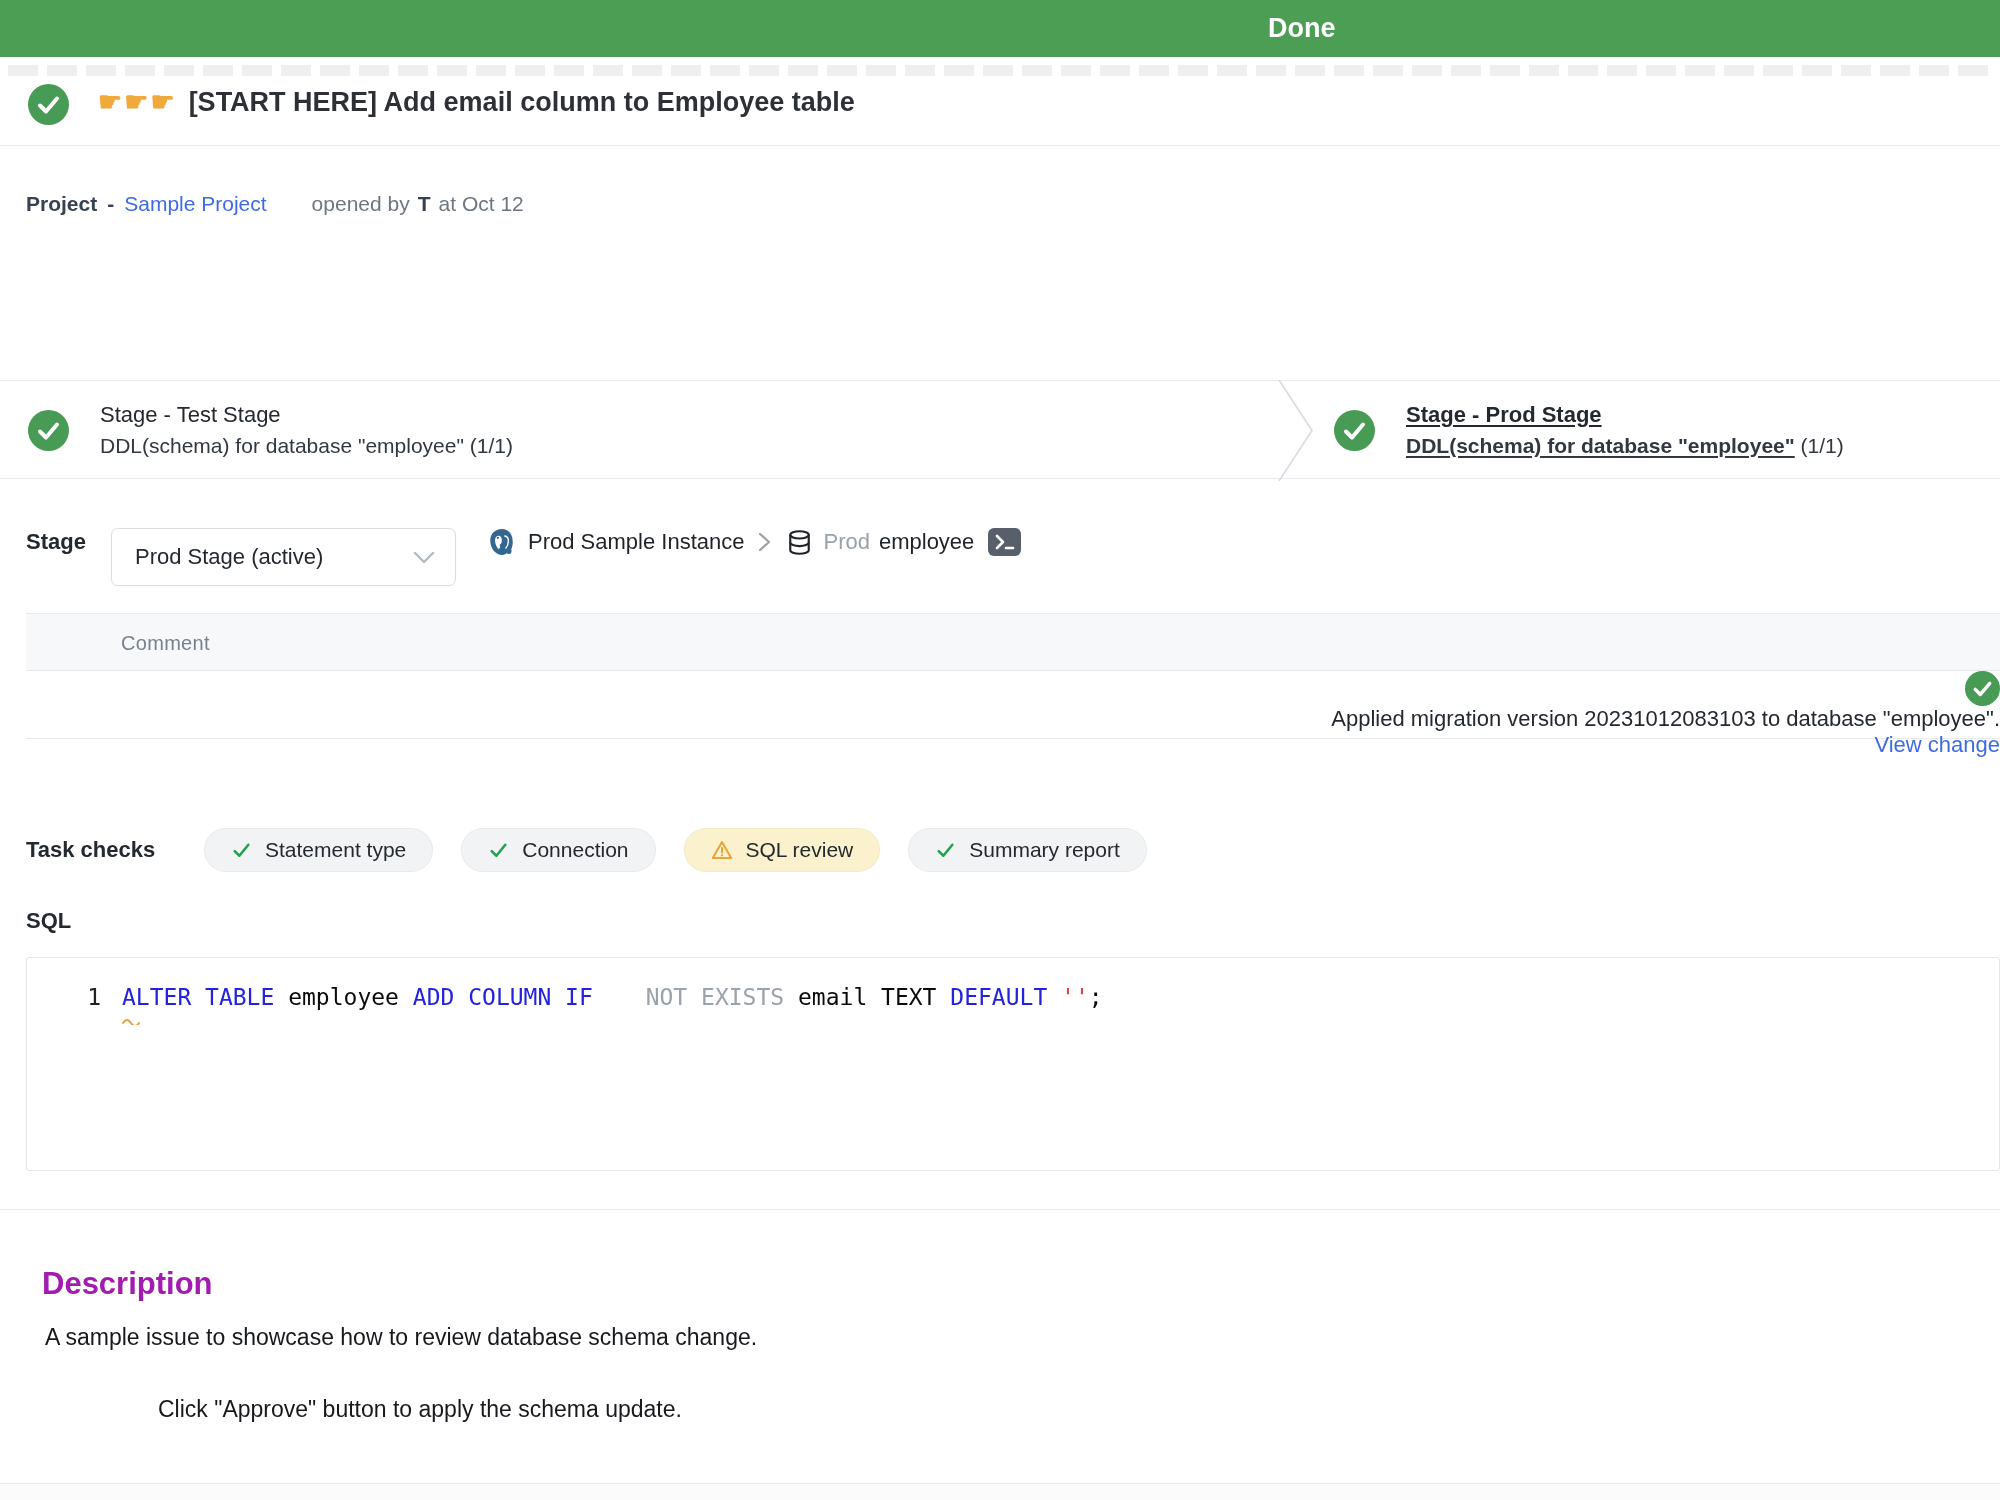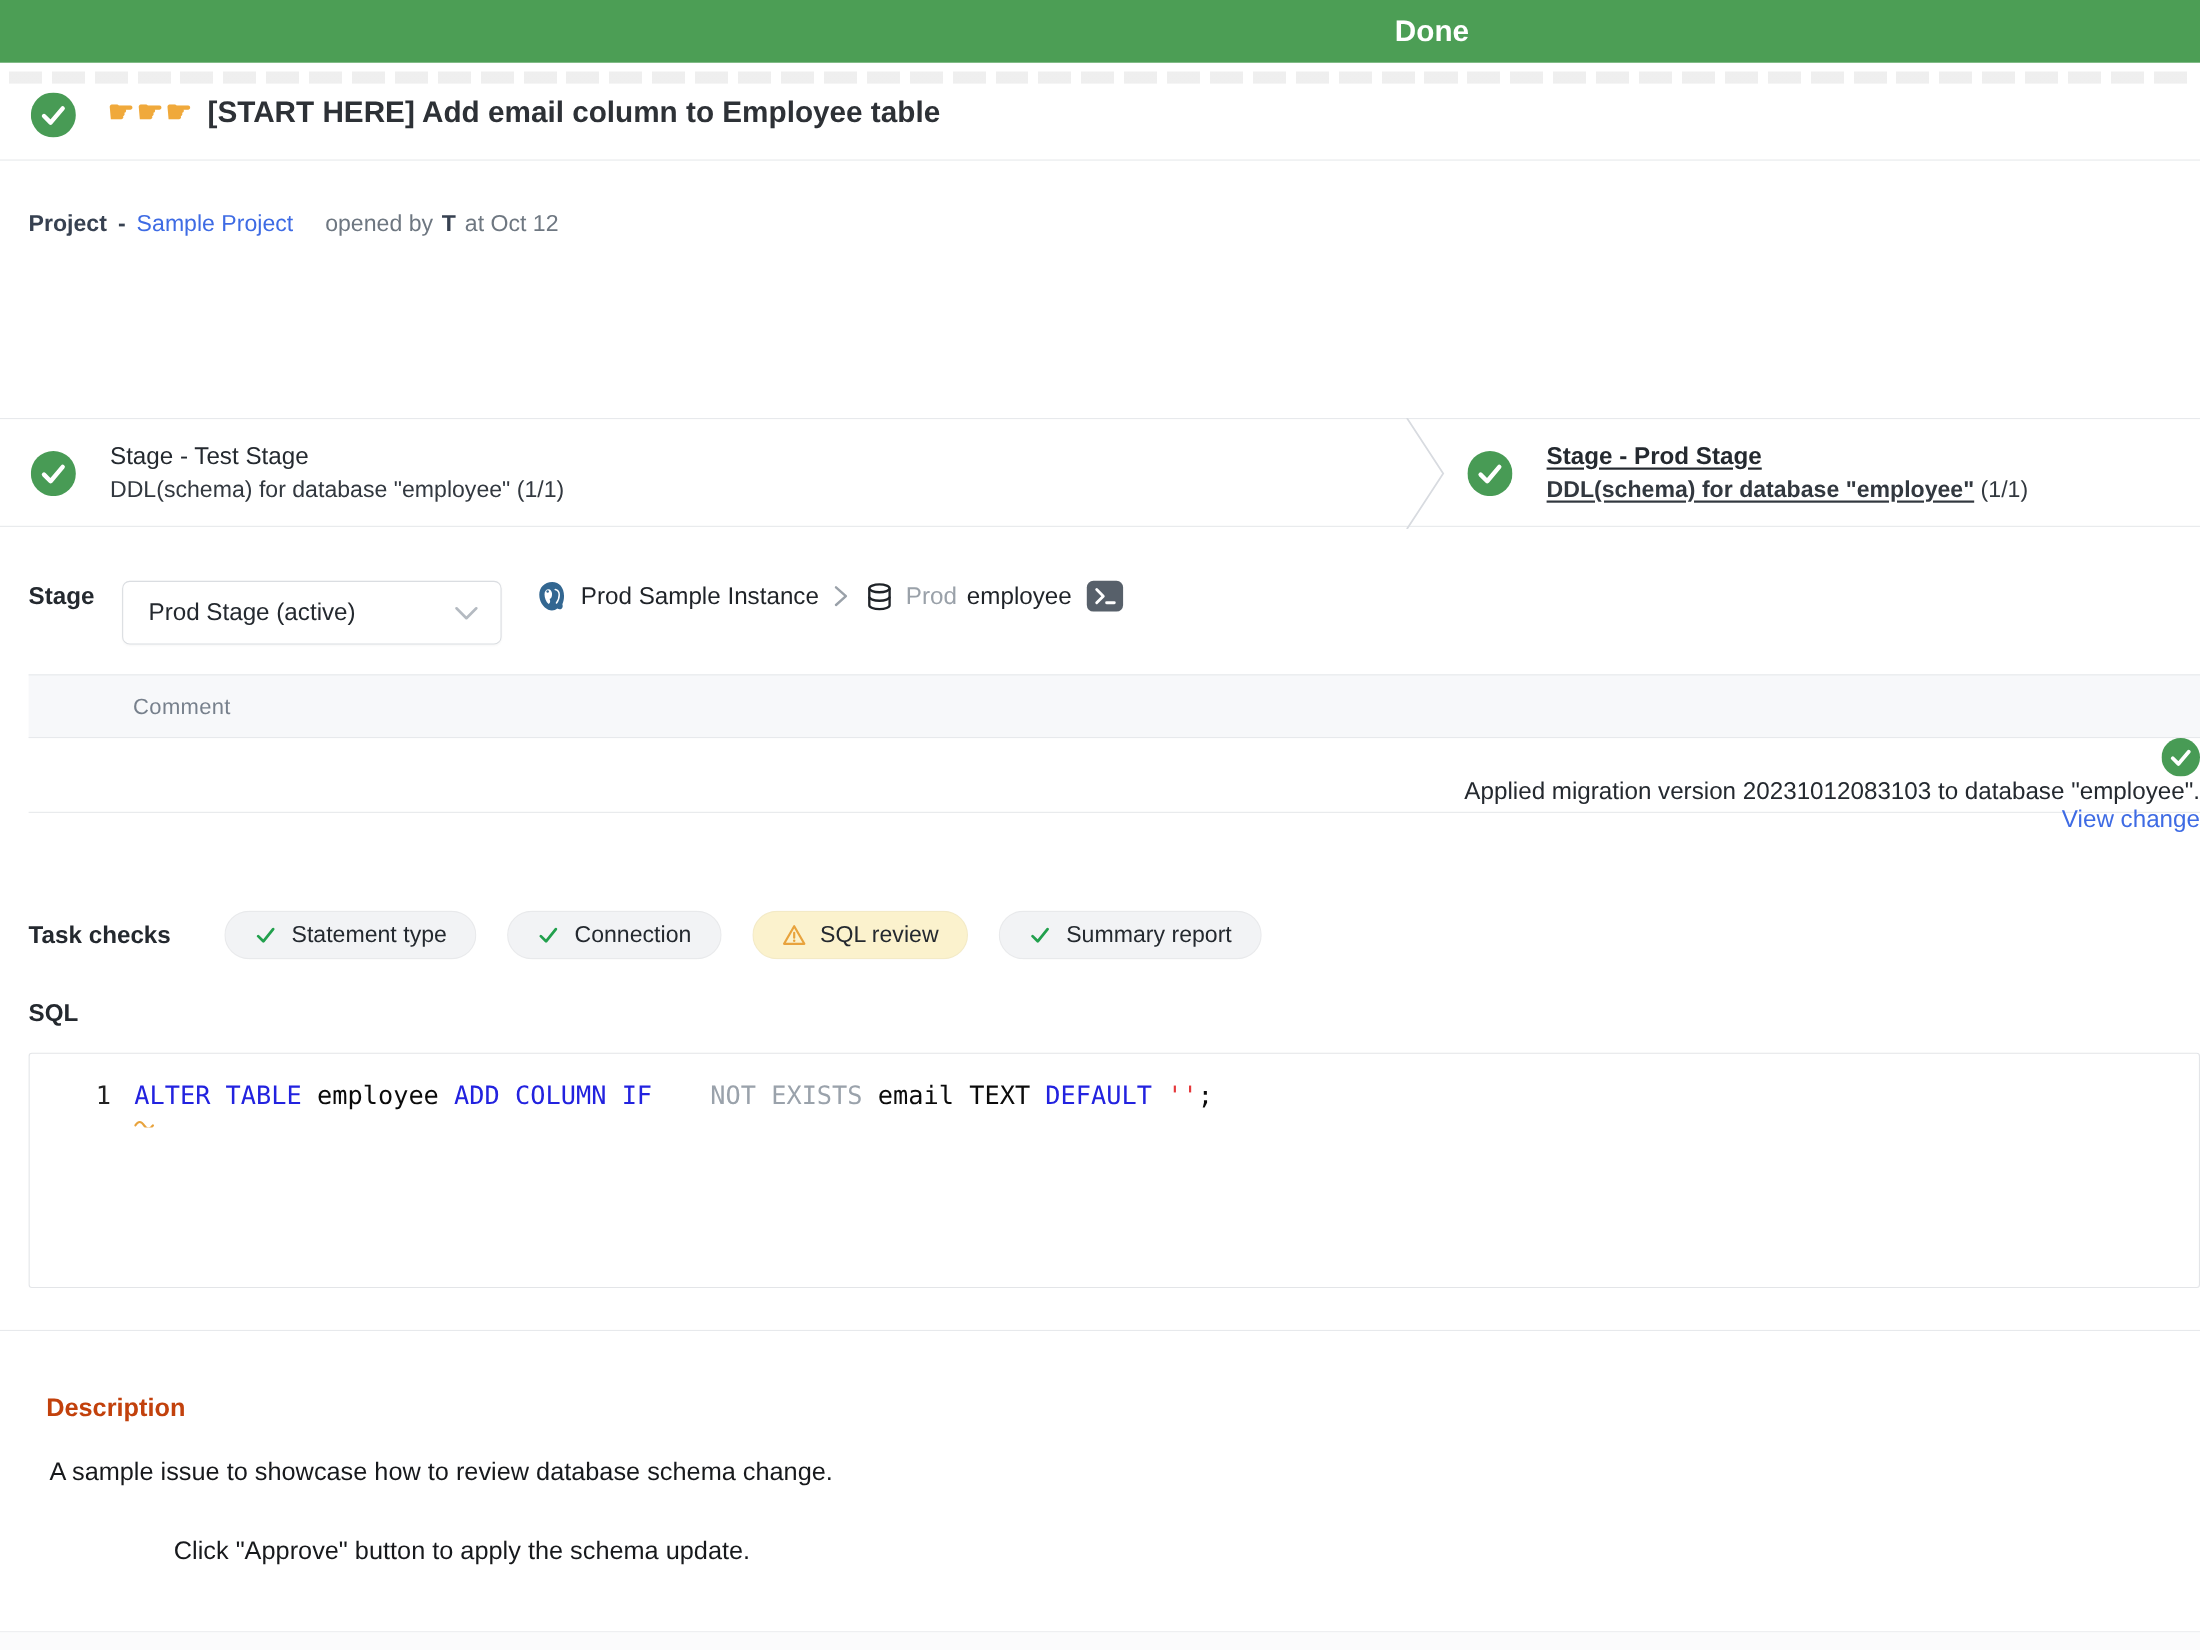--- a/index.html
+++ b/index.html
@@ -28,21 +28,21 @@
   .issue-title { top:86px; left:98px; font-size:27px; font-weight:700; color:#2d3136; white-space:nowrap; }
   .issue-title .pointer { color:#f0a93b; margin-right:12px; letter-spacing:2px; }
   .rule { left:0; width:2000px; height:0; border-top:1px solid #e7e9ec; }
   .rule-title { top:145px; }
 
   
   .meta-row { top:192px; left:26px; font-size:21px; color:#6e7781; white-space:nowrap; display:flex; align-items:baseline; }
   .meta-row .proj-label { color:#374151; font-weight:700; }
   .meta-row .dash { margin:0 10px; color:#374151; font-weight:600; }
   .meta-row .proj-link { color:var(--link_blue,#3E6BE4); font-weight:500; cursor:pointer; }
-  .meta-row .opened { margin-left:29px; }
+  .meta-row .opened { margin-left:45px; }
   .meta-row .creator { color:#374151; font-weight:700; margin:0 8px; }
 
   
   .pipeline { top:380px; left:0; width:2000px; height:99px; border-top:1px solid #e7e9ec; border-bottom:1px solid #e7e9ec; }
   .stage-cell { position:absolute; top:0; height:99px; display:flex; align-items:center; cursor:pointer; }
   .stage-cell .check { width:41px; height:41px; flex:0 0 auto; }
   .stage-cell .stage-text { margin-left:31px; }
   .stage-title { font-size:22px; font-weight:500; color:#24292f; line-height:30px; white-space:nowrap; }
   .stage-sub { font-size:21px; font-weight:400; color:#32383f; line-height:32px; white-space:nowrap; }
   .stage-left { left:28px; }
@@ -104,21 +104,21 @@
   .code-line .code { position:absolute; left:95px; white-space:pre; }
   .tok.kw { color:var(--keyword_blue,#2222DF); }
   .tok.pl { color:#0b0b0b; }
   .tok.mut { color:var(--muted_gray,#9AA2AB);margin-left:39px; }
   .tok.str { color:var(--string_red,#E5383B); }
   .squiggle { position:absolute; left:95px; top:58px; }
 
   .rule-desc { top:1209px; }
 
   
-  .desc-title { top:1266px; left:42px; font-size:23px; font-weight:600; color:#c2410c; }
+  .desc-title { top:1266px; left:42px; font-size:31px; font-weight:600; color:#a21caf; }
   .desc-p1 { top:1324px; left:45px; font-size:23px; color:#17191c; }
   .desc-p2 { top:1396px; left:158px; font-size:23px; color:#17191c; }
 
   .rule-bottom { top:1483px; }
   .bottom-fill { top:1484px; left:0; width:2000px; height:16px; background:#fbfbfc; }
 
   svg { display:block; }
 </style>
 </head>
 <body>

